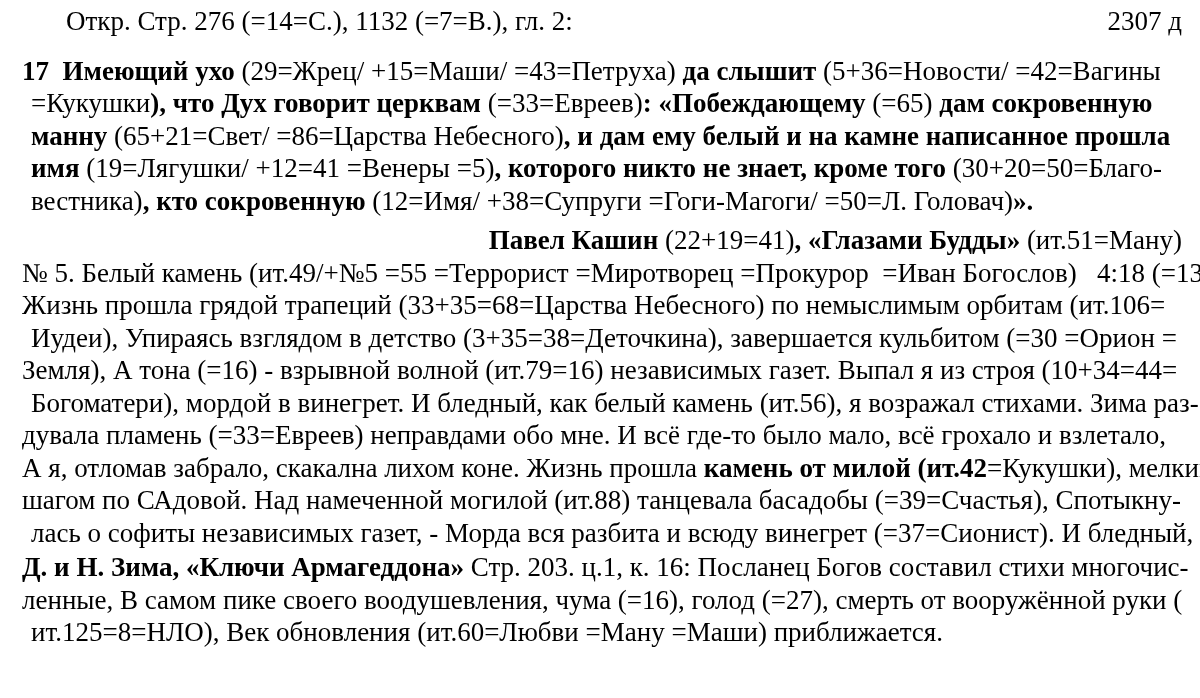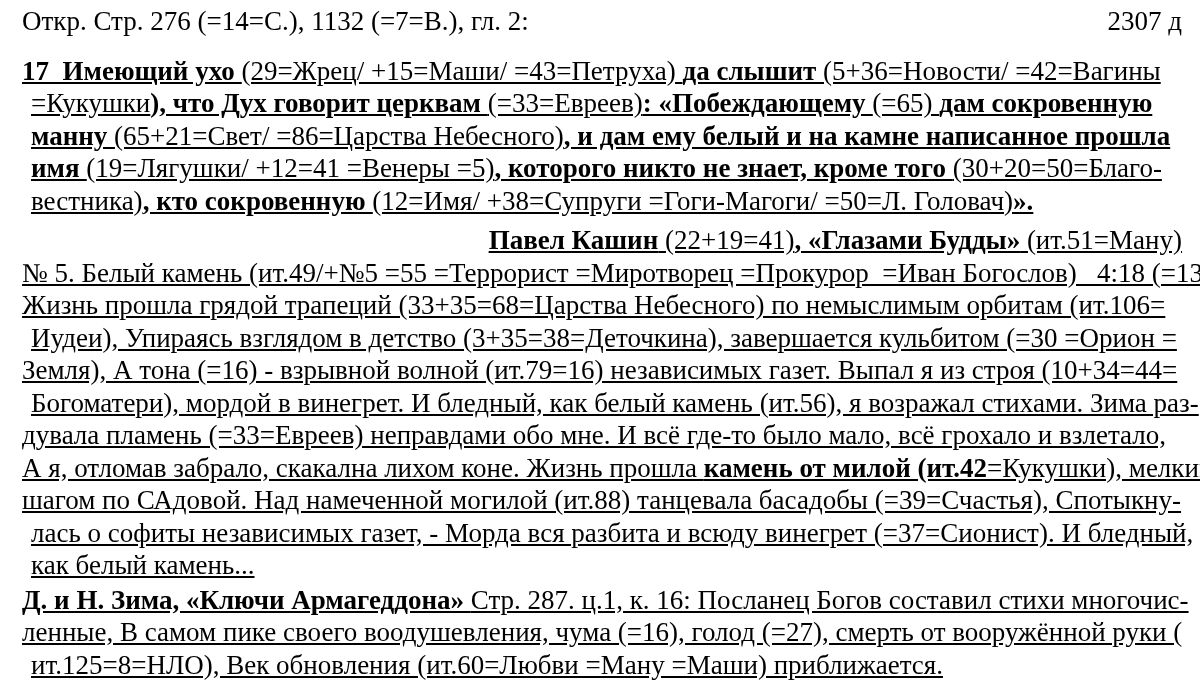--- a/index.html
+++ b/index.html
@@ -18,22 +18,23 @@
   }
   .doc {
     padding: 5px 18px 0 22px;
     width: 1160px;
   }
   .header-row {
     display: flex;
     justify-content: space-between;
     margin-bottom: 17px;
     white-space: pre;
+    margin-left: 44px;
   }
-  .para { margin: 0; text-decoration: underline; }
+  .para { margin: 0; }
   .line { white-space: pre; }
   .line.indent { padding-left: 9px; }
   .b { font-weight: 700; }
   [data-name="author-paragraph"] { margin-top: 7px; text-align: right; }
   [data-name="zima-paragraph"] { margin-top: 2px; }
 </style>
 </head>
 <body>
 
 <div class="doc" data-name="document-page">
@@ -55,21 +56,20 @@
       </div>
       <div class="para" data-name="lyrics-paragraph">
         <div class="line" data-name="text-line"><span data-name="text-segment">Жизнь прошла грядой трапеций (33+35=68=Царства Небесного) по немыслимым орбитам (ит.106=</span></div>
         <div class="line indent" data-name="text-line"><span data-name="text-segment">Иудеи), Упираясь взглядом в детство (3+35=38=Деточкина), завершается кульбитом (=30 =Орион =</span></div>
         <div class="line" data-name="text-line"><span data-name="text-segment">Земля), А тона (=16) - взрывной волной (ит.79=16) независимых газет. Выпал я из строя (10+34=44=</span></div>
         <div class="line indent" data-name="text-line"><span data-name="text-segment">Богоматери), мордой в винегрет. И бледный, как белый камень (ит.56), я возражал стихами. Зима раз-</span></div>
         <div class="line" data-name="text-line"><span data-name="text-segment">дувала пламень (=33=Евреев) неправдами обо мне. И всё где-то было мало, всё грохало и взлетало,</span></div>
         <div class="line" data-name="text-line"><span data-name="text-segment">А я, отломав забрало, скакална лихом коне. Жизнь прошла </span><span class="b" data-name="bold-text-segment">камень от милой (ит.42</span><span data-name="text-segment">=Кукушки), мелким</span></div>
         <div class="line" data-name="text-line"><span data-name="text-segment">шагом по САдовой. Над намеченной могилой (ит.88) танцевала басадобы (=39=Счастья), Спотыкну-</span></div>
         <div class="line indent" data-name="text-line"><span data-name="text-segment">лась о софиты независимых газет, - Морда вся разбита и всюду винегрет (=37=Сионист). И бледный,</span></div>
-        <div class="line indent" data-name="text-line"><span data-name="text-segment">как белый камень...</span></div>
       </div>
       <div class="para" data-name="zima-paragraph">
-        <div class="line" data-name="text-line"><span class="b" data-name="bold-text-segment">Д. и Н. Зима, «Ключи Армагеддона» </span><span data-name="text-segment">Стр. 287. ц.1, к. 16: Посланец Богов составил стихи многочис-</span></div>
+        <div class="line" data-name="text-line"><span class="b" data-name="bold-text-segment">Д. и Н. Зима, «Ключи Армагеддона» </span><span data-name="text-segment">Стр. 203. ц.1, к. 16: Посланец Богов составил стихи многочис-</span></div>
         <div class="line" data-name="text-line"><span data-name="text-segment">ленные, В самом пике своего воодушевления, чума (=16), голод (=27), смерть от вооружённой руки (</span></div>
         <div class="line indent" data-name="text-line"><span data-name="text-segment">ит.125=8=НЛО), Век обновления (ит.60=Любви =Ману =Маши) приближается.</span></div>
       </div>
     </div>
 </div>
 
 </body></html>

